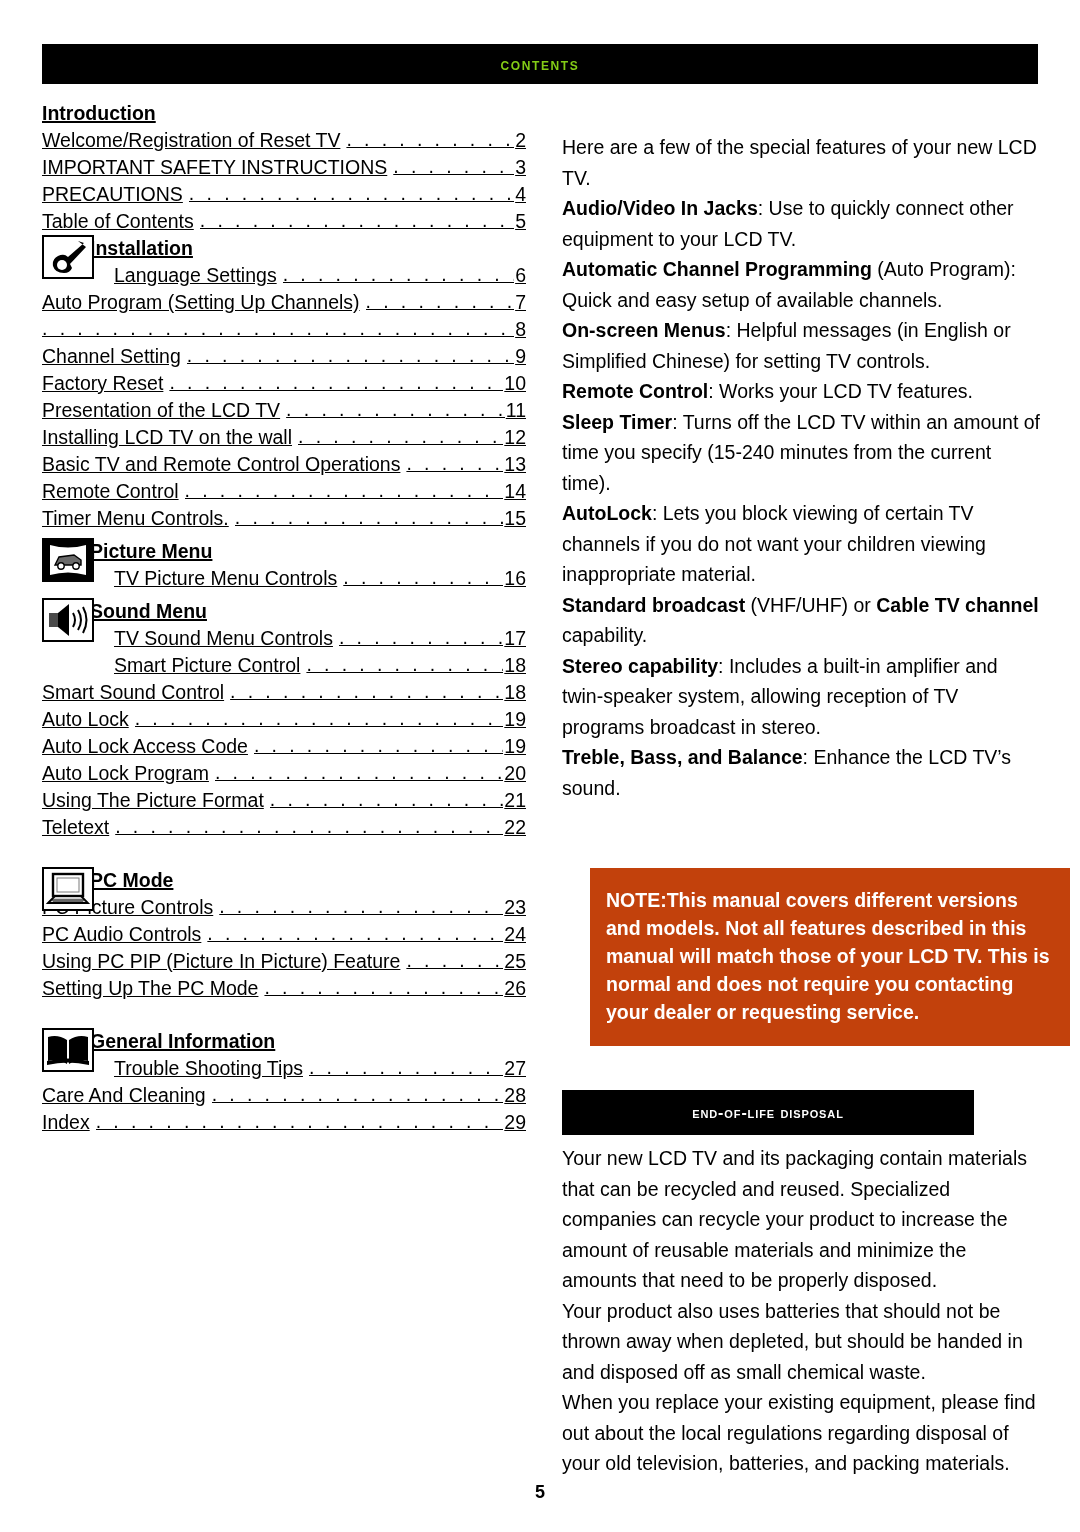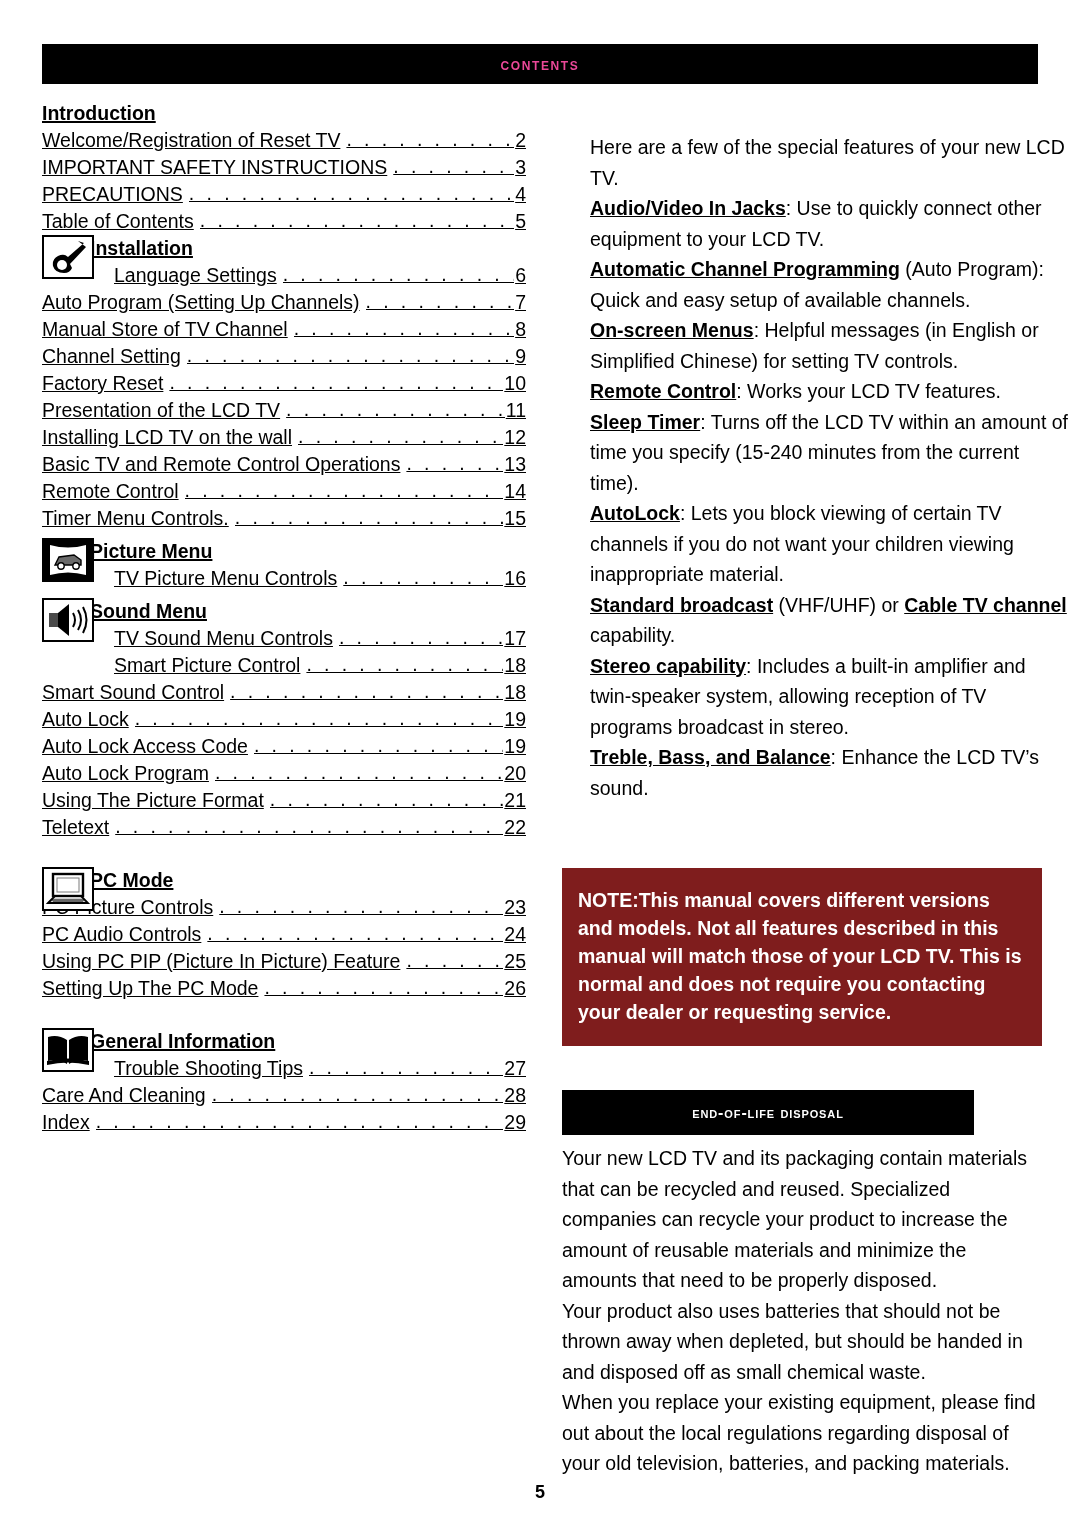--- a/index.html
+++ b/index.html
@@ -24,21 +24,21 @@
   }
 
   
   .header-bar {
     position: absolute;
     left: 42px;
     top: 44px;
     width: 996px;
     height: 40px;
     background: #000;
-    color: #ec4899;
+    color: #84cc16;
     display: flex;
     align-items: center;
     justify-content: center;
   }
   .header-bar .hdr-text {
     font-size: 17px;
     font-weight: bold;
     letter-spacing: 1.6px;
     line-height: 1;
     font-variant: small-caps;
@@ -48,21 +48,21 @@
   
   .col-left {
     position: absolute;
     left: 42px;
     top: 100px;
     width: 484px;
     text-decoration: underline;
   }
   .col-right {
     position: absolute;
-    left: 590px;
+    left: 562px;
     top: 132px;
     width: 480px;
   }
 
   
   .toc-row {
     display: flex;
     align-items: baseline;
     font-size: 19.5px;
     line-height: 27px;
@@ -117,29 +117,29 @@
 
   .icon-head-offset { padding-left: 48px; }
 
   
   .rp {
     font-size: 19.5px;
     line-height: 30.5px;
     margin: 0;
     text-align: left;
   }
-  .rp b { font-weight: bold; text-decoration: underline; }
+  .rp b { font-weight: bold; }
 
   
   .note-box {
     position: absolute;
-    left: 562px;
+    left: 590px;
     top: 868px;
     width: 480px;
-    background: #7f1d1d;
+    background: #c2410c;
     color: #fff;
     padding: 18px 16px 20px 16px;
     box-sizing: border-box;
     font-size: 19.5px;
     font-weight: bold;
     line-height: 28px;
   }
 
   
   .eol-bar {
@@ -226,21 +226,20 @@
         <span class="ttl">Language Settings</span>
         <span class="leader">. . . . . . . . . . . . . . . . . . . . . . . . . . . . . . . . . . . . . . . . . . . . . . . . . . . . . . . . . . . .</span>
         <span class="pg">6</span>
       </div>
       <div class="toc-row">
         <span class="ttl">Auto Program (Setting Up Channels)</span>
         <span class="leader">. . . . . . . . . . . . . . . . . . . . . . . . . . . . . . . . . . . . . . . . . . . . . . . . . . . . . . . . . . . .</span>
         <span class="pg">7</span>
       </div>
       <div class="toc-row">
-        <span class="ttl">Manual Store of TV Channel</span>
         <span class="leader">. . . . . . . . . . . . . . . . . . . . . . . . . . . . . . . . . . . . . . . . . . . . . . . . . . . . . . . . . . . .</span>
         <span class="pg">8</span>
       </div>
       <div class="toc-row">
         <span class="ttl">Channel Setting</span>
         <span class="leader">. . . . . . . . . . . . . . . . . . . . . . . . . . . . . . . . . . . . . . . . . . . . . . . . . . . . . . . . . . . .</span>
         <span class="pg">9</span>
       </div>
       <div class="toc-row">
         <span class="ttl">Factory Reset</span>

